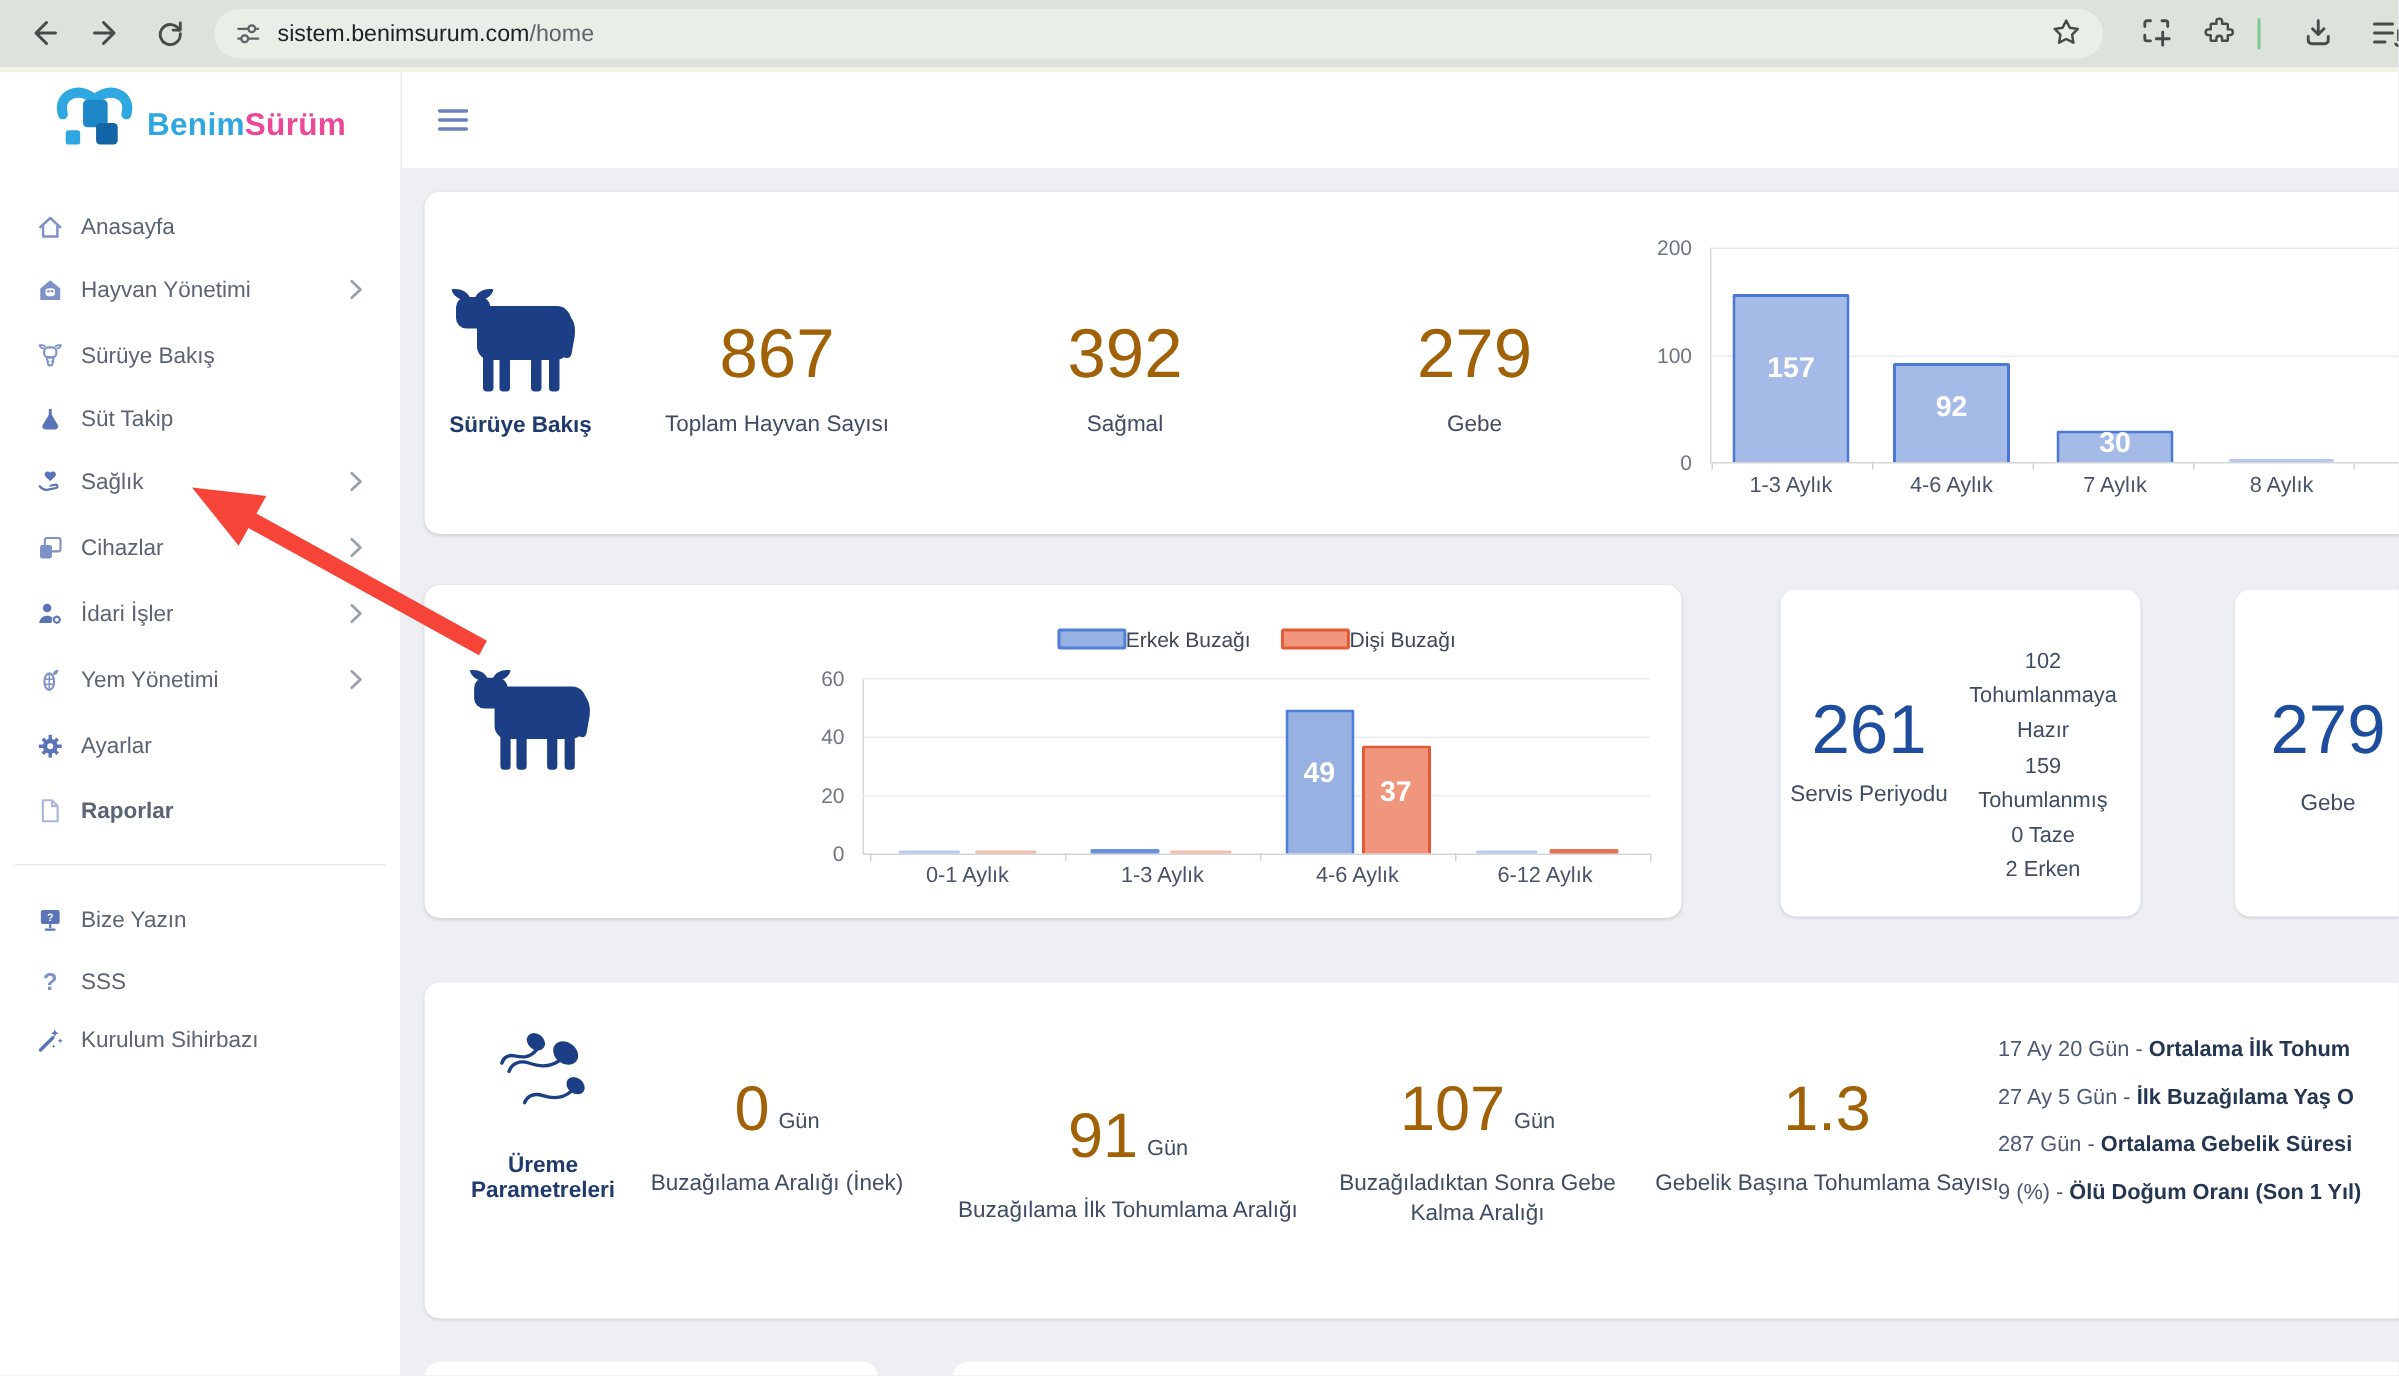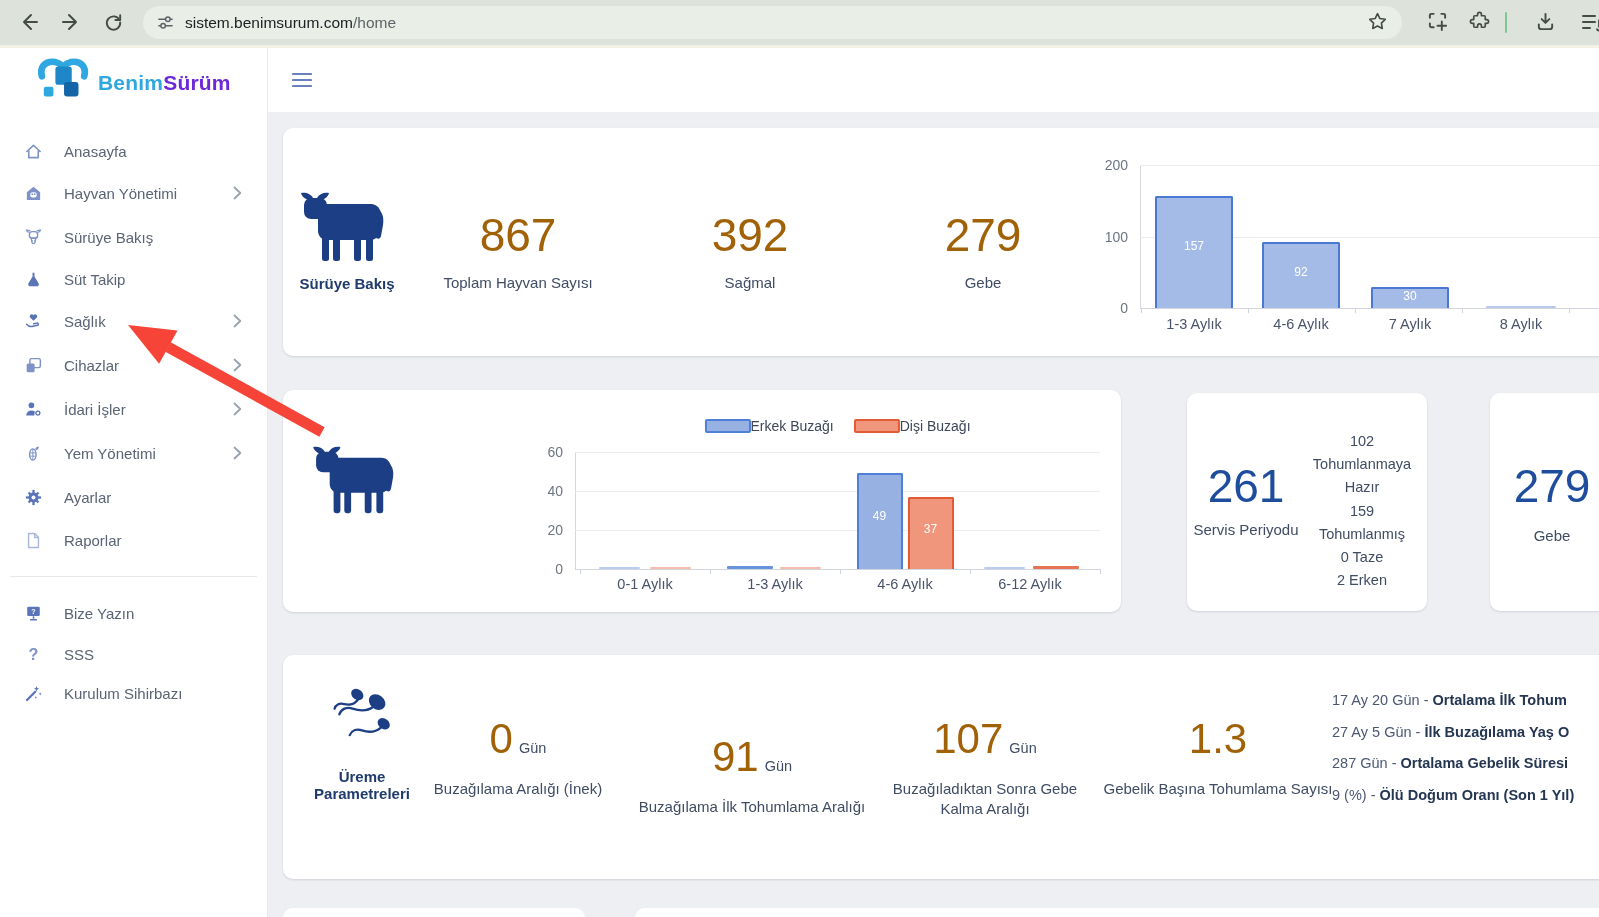--- a/index.html
+++ b/index.html
@@ -15,24 +15,24 @@
   .urltext{font-size:15.5px;color:#202124;margin-left:11px;white-space:nowrap;}
   .urlpath{color:#5f6368;}
   .starbtn{position:absolute;right:14px;top:5px;cursor:pointer;}
   .tb-ic{position:absolute;top:11px;cursor:pointer;}
   .tb-divider{position:absolute;left:1505px;top:12px;width:2px;height:21px;background:#7cc98f;border-radius:1px;}
   
   .sidebar{position:absolute;left:0;top:45px;width:267px;height:872px;background:#fff;border-right:1px solid #e8eaee;z-index:2;}
   .logo{position:absolute;left:34px;top:10px;display:flex;align-items:center;cursor:pointer;}
   .brand{font-size:21px;margin-left:2px;letter-spacing:.2px;}
   .b1{color:#2fa7e0;font-weight:600;}
-  .b2{color:#6d28d9;font-weight:800;}
+  .b2{color:#ec4899;font-weight:800;}
   .nav-item{position:absolute;left:0;width:267px;height:42px;display:flex;align-items:center;padding-left:23px;box-sizing:border-box;cursor:pointer;}
   .nav-icon{width:20px;display:flex;justify-content:center;}
-  .nav-label{font-size:15px;color:#5a6474;margin-left:21px;}
+  .nav-label{font-size:15px;color:#5a6474;margin-left:11px;}
   .nav-chev{position:absolute;right:25px;top:14px;}
   .nav-divider{position:absolute;left:10px;top:531px;width:247px;height:1px;background:#e6e8ec;}
   
   .main-header{position:absolute;left:267px;top:48px;width:1332px;height:64px;background:#fff;}
   .hamburger{position:absolute;left:25px;top:24px;border:none;background:transparent;padding:0;cursor:pointer;}
   .card{position:absolute;background:#fff;border-radius:10px;
     box-shadow:0 1px 2px rgba(16,24,40,.05),0 1px 3px rgba(16,24,40,.08);}
   .card-herd{left:283px;top:128px;width:1460px;height:228px;}
   .card-calf{left:283px;top:390px;width:838px;height:222px;}
   .card-service{left:1187px;top:393px;width:240px;height:218px;}
@@ -57,21 +57,21 @@
   .metric-line b{color:#253653;}
   
   .chart{position:absolute;left:0;top:0;width:100%;height:100%;pointer-events:none;}
   .vaxis{position:absolute;width:1px;background:#d5d9df;}
   .gridline{position:absolute;height:1px;background:#e9ebef;}
   .baseline{position:absolute;height:1px;background:#d2d6dc;}
   .tick{position:absolute;width:1px;height:5px;background:#cfd4da;}
   .ytick{position:absolute;width:60px;text-align:right;font-size:14px;color:#6e7683;line-height:18px;}
   .cat{position:absolute;font-size:14.5px;color:#49536a;transform:translateX(-50%);white-space:nowrap;}
   .bar{position:absolute;border:2px solid;border-bottom:none;border-radius:2px 2px 0 0;box-sizing:border-box;}
-  .bar-label{position:absolute;transform:translateX(-50%);color:#fff;font-weight:normal;font-size:12px;line-height:14px;}
+  .bar-label{position:absolute;transform:translateX(-50%);color:#fff;font-weight:bold;font-size:19px;line-height:14px;}
   .legend{position:absolute;transform:translateX(-50%);display:flex;gap:20px;align-items:center;}
   .lg-item{display:flex;align-items:center;gap:0;}
   .lg-swatch{width:46px;height:14px;border:2px solid;border-radius:2px;box-sizing:border-box;display:inline-block;}
   .lg-text{font-size:14px;color:#3e4758;white-space:nowrap;}
   .arrow{position:absolute;left:105px;top:305px;z-index:5;pointer-events:none;}
 </style>
 </head>
 <body>
 
 <div class="screen">
@@ -260,21 +260,21 @@
                   <rect x="8.8" y="2.6" width="2.4" height="14.8"></rect>
                   <rect x="2.6" y="8.8" width="14.8" height="2.4"></rect>
                 </g>
                 <circle cx="10" cy="10" r="5.2"></circle>
               </g>
               <circle cx="10" cy="10" r="2.1" fill="#fff"></circle>
             </svg>
           </span>
           <span class="nav-label">Ayarlar</span>
         </div>
-        <div class="nav-item" style="top: 474px;">
+        <div class="nav-item" style="top: 474px; font-weight: bold;">
           <span class="nav-icon">
             <svg width="19" height="19" viewBox="0 0 20 20">
               <path d="M4.8 2.6h6.4l4 4v10.8H4.8z" fill="none" stroke="#aab7da" stroke-width="1.5" stroke-linejoin="round"></path>
               <path d="M11.2 2.8v4h4" fill="none" stroke="#aab7da" stroke-width="1.5"></path>
             </svg>
           </span>
           <span class="nav-label">Raporlar</span>
         </div>
       </nav>
     <div class="nav-divider"></div>

